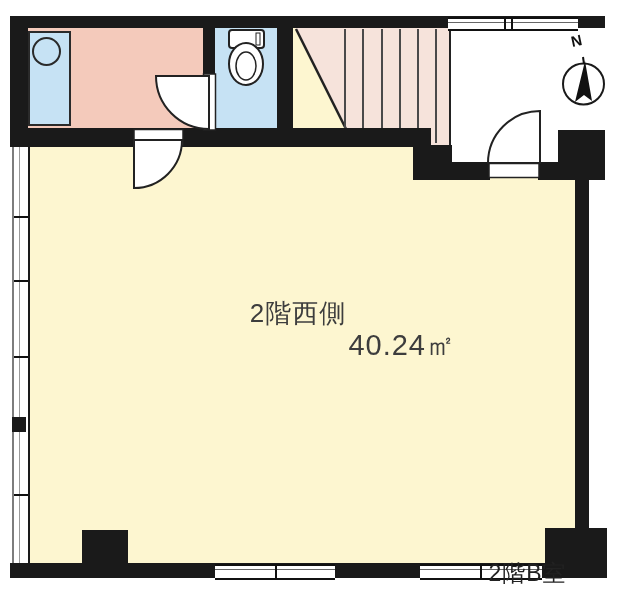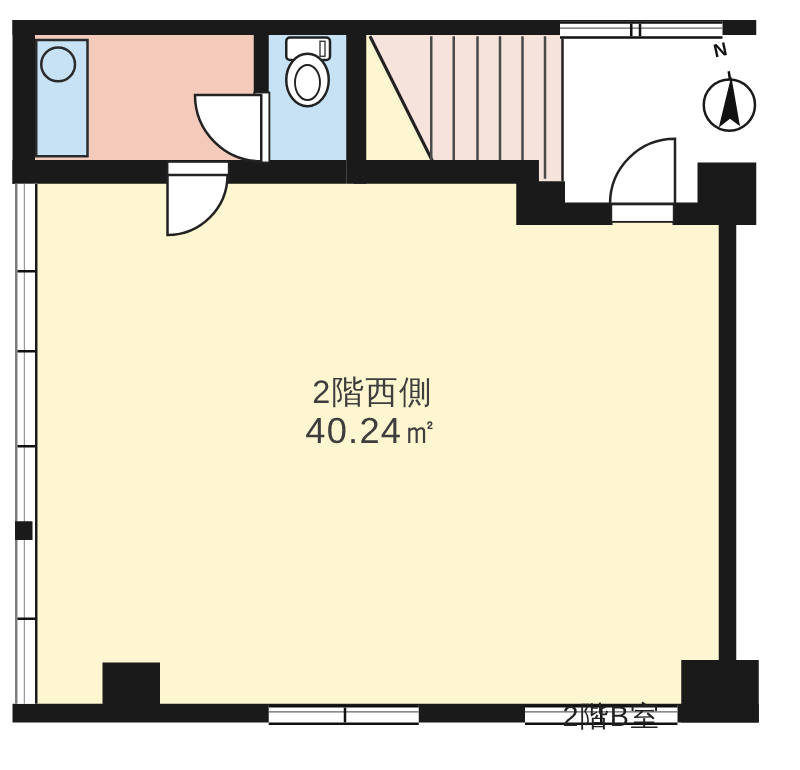--- a/index.html
+++ b/index.html
@@ -4,24 +4,24 @@
 <style>
   html,body{margin:0;padding:0;background:#ffffff;}
   body{width:640px;height:616px;position:relative;overflow:hidden;
        font-family:"Liberation Sans", sans-serif;}
   .wall{position:absolute;background:#1a1a1a;}
   .fill{position:absolute;}
   svg{position:absolute;left:0;top:0;}
   .room-label{position:absolute;left:140px;top:298px;width:316px;
       text-align:center;color:#3d3d3d;font-weight:500;letter-spacing:1px;}
   .room-label .l1{font-size:26px;line-height:31px;}
-  .room-label .l2{font-size:29px;line-height:32px;}
+  .room-label .l2{font-size:29px;line-height:32px;text-align:right;}
   .room-label .l3{font-size:29px;line-height:32px;}
   .unit-label{position:absolute;left:450px;top:558px;width:155px;
-      text-align:left;font-size:23px;color:#222;letter-spacing:1px;}
+      text-align:center;font-size:23px;color:#222;letter-spacing:1px;}
   .north{position:absolute;left:571px;top:32px;font-size:15px;font-weight:bold;
       color:#111;transform:rotate(-12deg);}
   .win-h{position:absolute;background:#fff;border-top:2px solid #111;
       border-bottom:2px solid #111;}
   .win-h .mid{position:absolute;left:0;right:0;top:2.5px;height:1.5px;background:#666;}
   .win-h .tick{position:absolute;top:0;bottom:0;width:1.5px;background:#111;}
   .win-v{position:absolute;background:#fff;border-left:2px solid #7d7d7d;
       border-right:2.5px solid #1a1a1a;}
   .win-v .mid{position:absolute;top:0;bottom:0;left:4.5px;width:1px;background:#9a9a9a;}
   .win-v .tick{position:absolute;left:0;right:0;height:2px;background:#111;}

